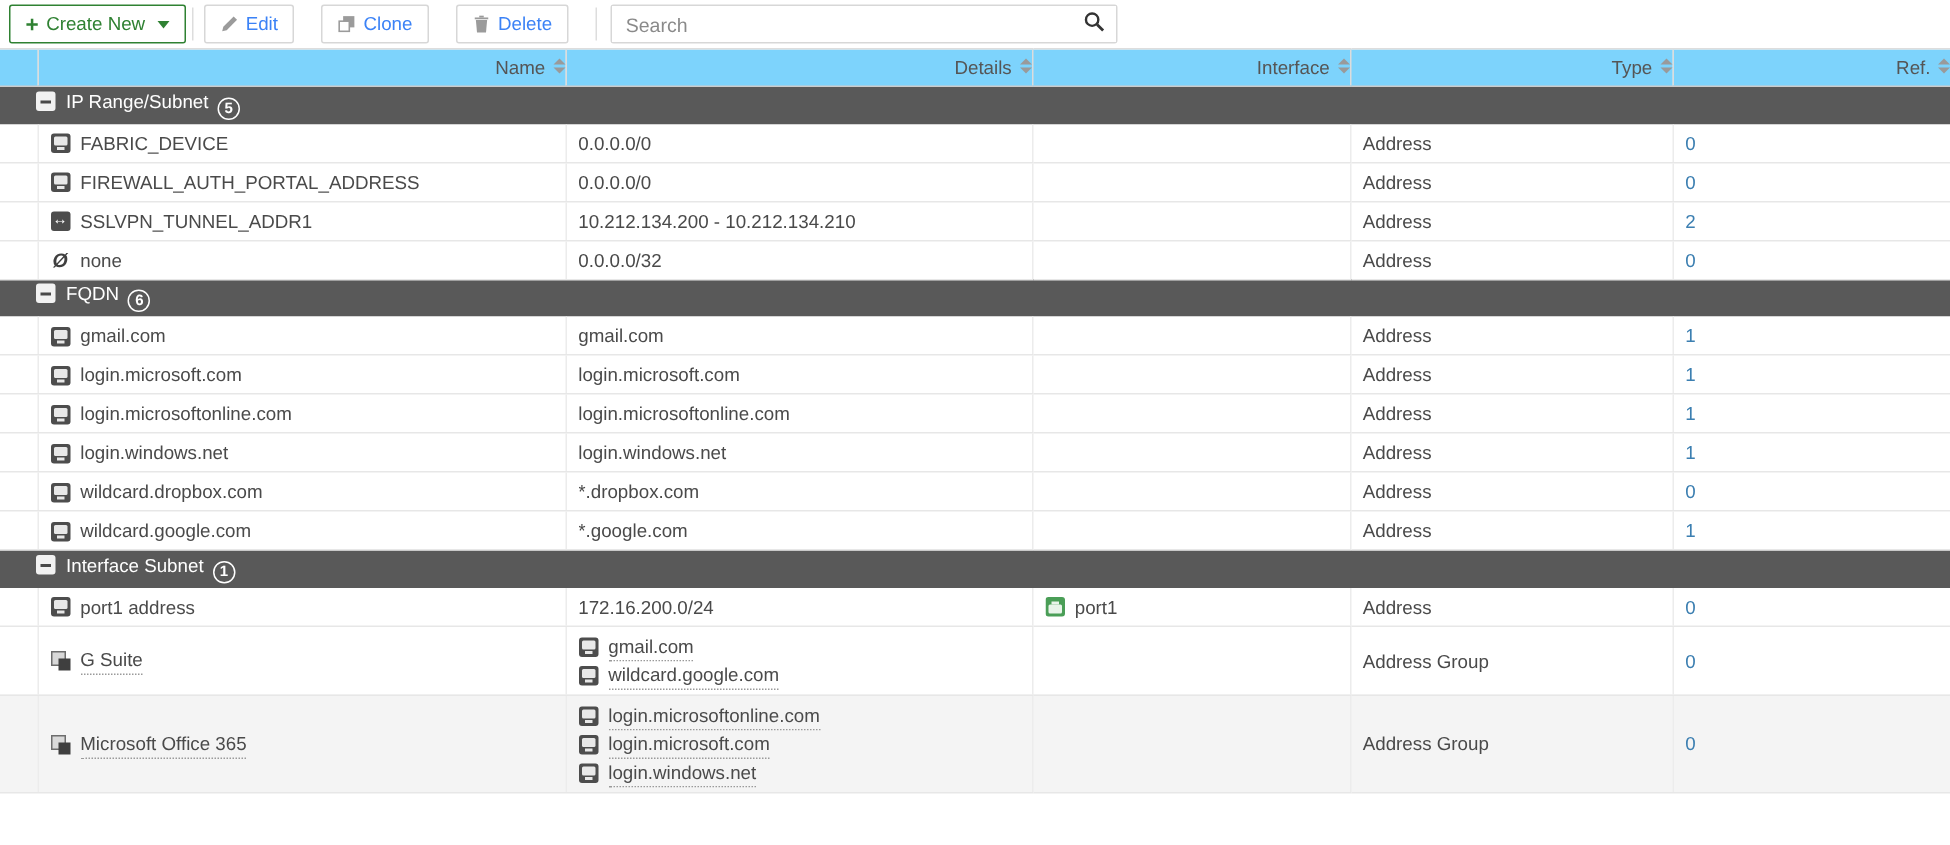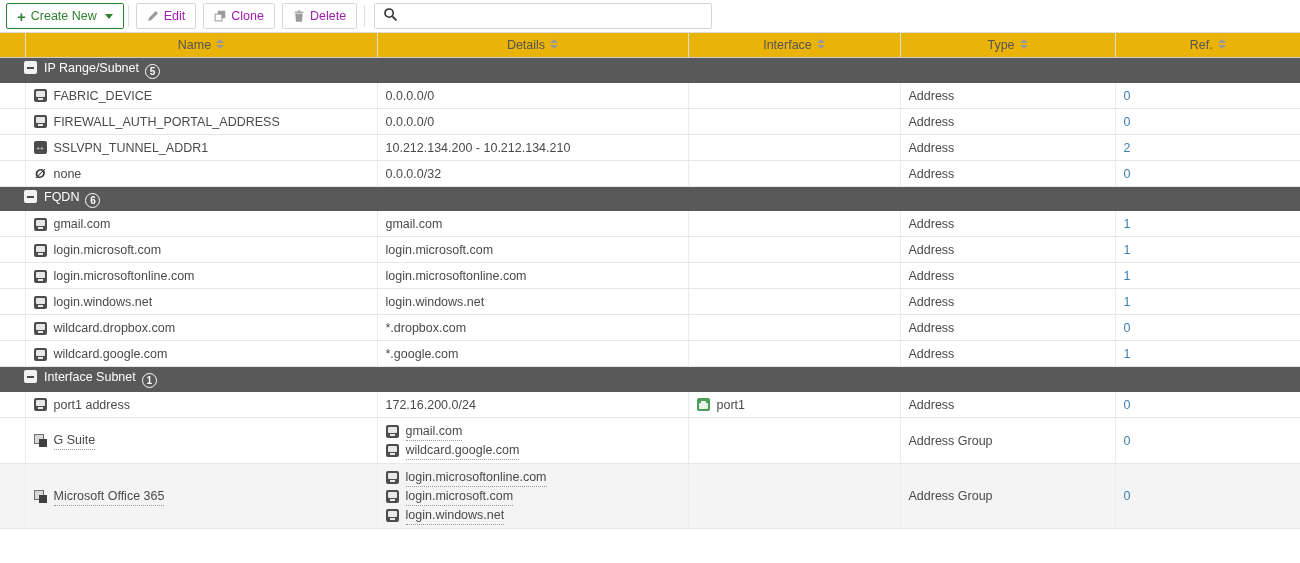--- a/index.html
+++ b/index.html
@@ -21,23 +21,23 @@
   }
   .btn {
     display: inline-flex;
     align-items: center;
     gap: 5px;
     height: 26px;
     padding: 0 10px;
     border: 1px solid #d7d7d7;
     border-radius: 2px;
     background: #fff;
-    color: #a21caf;
+    color: #3b82f6;
     font-size: 12.5px;
-    margin-right: 7px;
+    margin-right: 18px;
     cursor: default;
     white-space: nowrap;
   }
   .btn svg { display: block; }
   .btn-create {
     color: #2f8132;
     border-color: #2f8132;
     margin-right: 4px;
   }
   .btn-create .plus { font-size: 15px; font-weight: bold; line-height: 1; }
@@ -73,26 +73,26 @@
   .search-btn {
     width: 30px; height: 100%;
     display: flex; align-items: center; justify-content: center;
     background: #fff; border: none; cursor: pointer;
   }
 
   
   table { width: 1300px; border-collapse: collapse; table-layout: fixed; }
   thead th {
     height: 25px;
-    background: #eab308;
+    background: #7dd3fc;
     border-top: 1px solid #ddd;
     border-bottom: 1px solid #ccc;
     font-weight: normal;
     color: #555;
-    text-align: center;
+    text-align: right;
     vertical-align: middle;
     white-space: nowrap;
   }
   thead th + th { border-left: 1px solid #dcdcdc; }
   .sort {
     display: inline-block;
     width: 8px; height: 11px;
     position: relative;
     margin-left: 5px;
     vertical-align: -1px;
@@ -266,20 +266,21 @@
       <svg width="12" height="12" viewBox="0 0 16 16">
           <path d="M3 4.5h10l-1 11H4z" fill="#9b9b9b"></path>
           <rect x="2" y="2.2" width="12" height="1.6" fill="#9b9b9b"></rect>
           <rect x="6" y="0.6" width="4" height="1.6" fill="#9b9b9b"></rect>
         </svg>
     </span>
     <span>Delete</span>
   </button>
   <span class="tb-sep"></span>
   <div class="searchbox">
+    <input type="text" placeholder="Search" style="">
     <button class="search-btn">
       <span>
         <svg width="15" height="15" viewBox="0 0 16 16">
             <circle cx="6.5" cy="6.5" r="4.4" fill="none" stroke="#333" stroke-width="1.7"></circle>
             <line x1="10" y1="10" x2="14.3" y2="14.3" stroke="#333" stroke-width="2"></line>
           </svg>
       </span>
     </button>
   </div>
 </div>

